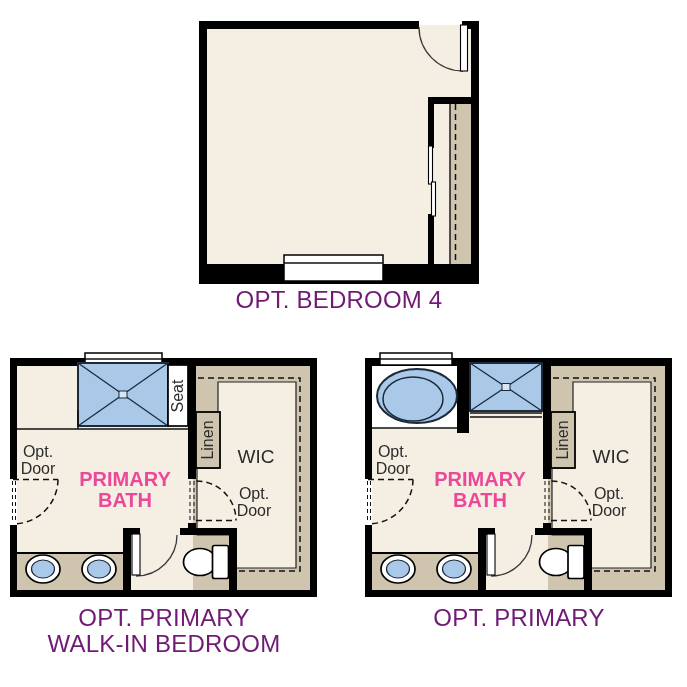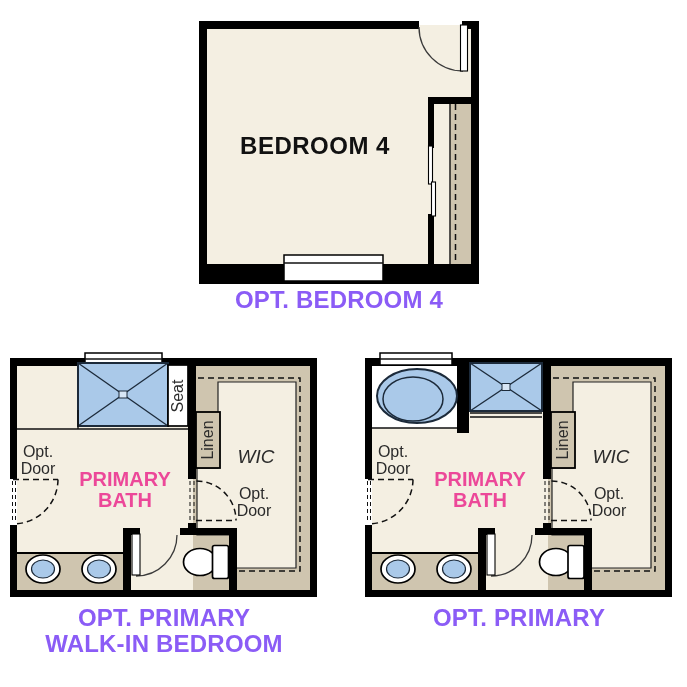--- a/index.html
+++ b/index.html
@@ -4,24 +4,24 @@
 <style>
   html,body{margin:0;padding:0;background:#fff;}
   #canvas{
     position:relative;width:687px;height:687px;background:#ffffff;
     font-family:"Liberation Sans",sans-serif;overflow:hidden;
   }
   #plan-svg{position:absolute;left:0;top:0;}
   .lbl{position:absolute;color:#222;text-align:center;white-space:nowrap;}
   .lbl span{display:block;}
   .room-title{font-weight:bold;color:#111;font-size:24px;letter-spacing:.5px;}
-  .caption{font-weight:bold;color:#8b5cf6;font-size:24px;line-height:26px;letter-spacing:.2px;}
+  .caption{font-weight:normal;color:#701a75;font-size:24px;line-height:26px;letter-spacing:.2px;}
   .bath-title{font-weight:bold;color:#ec4899;font-size:20px;line-height:21px;}
   .small-lbl{font-size:16px;line-height:17px;color:#2b2b2b;}
-  .wic-lbl{font-size:19px;color:#2b2b2b;font-style:italic;}
+  .wic-lbl{font-size:19px;color:#2b2b2b;}
   .rot{transform:rotate(-90deg);transform-origin:center center;line-height:24px;}
   
   .wall{fill:#000;}
   .floor{fill:#f4efe2;}
   .tan{fill:#cfc5af;}
   .blue{fill:#aac9e9;stroke:#1c2a3a;stroke-width:2;}
   .thinline{stroke:#111;stroke-width:1.4;fill:none;}
   .fix{fill:#ffffff;stroke:#000;stroke-width:1.7;}
   .sink{fill:#aac9e9;stroke:#1c2a3a;stroke-width:1.2;}
   .arc{stroke:#3a3a3a;stroke-width:1.3;fill:none;}
@@ -174,21 +174,20 @@
     <line class="dash" x1="368" y1="479.5" x2="413" y2="479.5"></line>
     <path class="dash" d="M 413 479.5 A 45 45 0 0 1 369 524"></path>
 
     <line class="dashthin" x1="545" y1="481" x2="545" y2="521"></line>
     <line class="dashthin" x1="549" y1="481" x2="549" y2="521"></line>
     <line class="dash" x1="551" y1="520.5" x2="589" y2="520.5"></line>
     <path class="dash" d="M 551.5 481 A 39.5 39.5 0 0 1 591 520.5"></path>
   </g>
 </svg>
 
-  <div class="lbl room-title" style="left:229px;top:132px;width:172px;">BEDROOM 4</div>
   <div class="lbl caption" style="left:199px;top:287px;width:280px;">OPT. BEDROOM 4</div>
 
   <div class="lbl small-lbl rot" style="left:153px;top:384px;width:50px;height:24px;">Seat</div>
   <div class="lbl small-lbl rot" style="left:183px;top:428px;width:50px;height:24px;">Linen</div>
   <div class="lbl small-lbl" style="left:12px;top:443px;width:52px;">
     <span>Opt.</span>
     <span>Door</span>
   </div>
   <div class="lbl bath-title" style="left:50px;top:469px;width:150px;">
     <span>PRIMARY</span>

